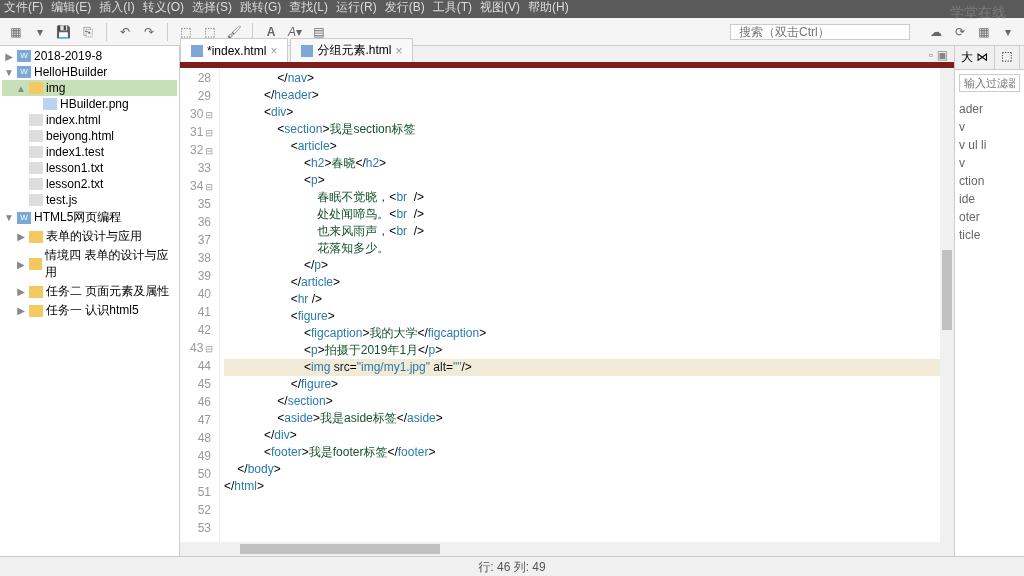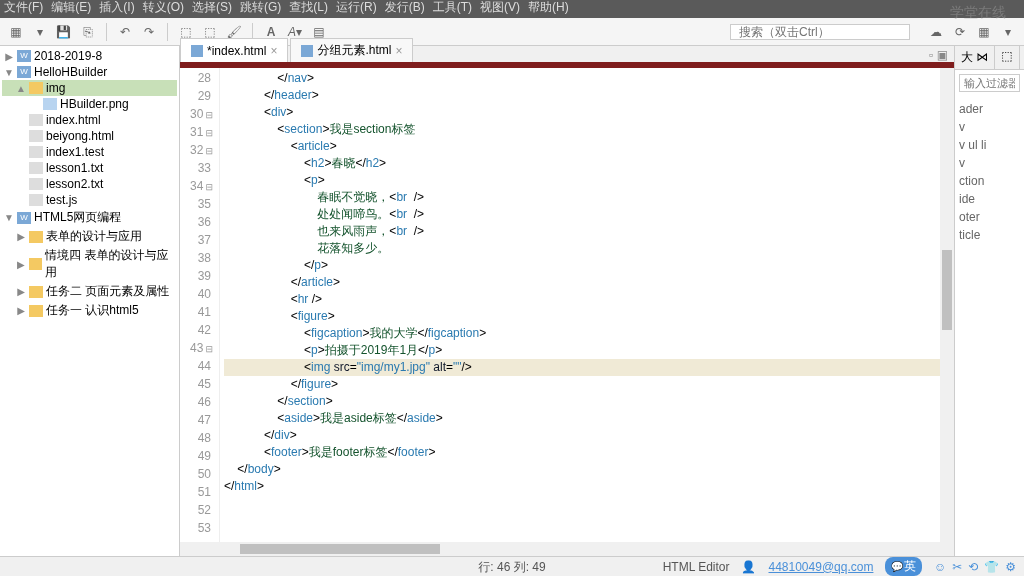--- a/index.html
+++ b/index.html
@@ -251,26 +251,13 @@
         <div>ction</div>
         <div>ide</div>
         <div>oter</div>
         <div>ticle</div>
       </div>
 </div>
 </div>
 
 <div class="statusbar">
 <span class="sb-center">行: 46 列: 49</span>
-<span class="sb-right">
-<span>HTML Editor</span>
-<span style="color:#8bc34a">👤</span>
-<a class="sb-link">44810049@qq.com</a>
-<span class="sb-badge">💬<span>英</span></span>
-<span class="sb-icons">
-<span>☺</span>
-<span>✂</span>
-<span>⟲</span>
-<span>👕</span>
-<span>⚙</span>
-</span>
-</span>
 </div>
 
 </body></html>

